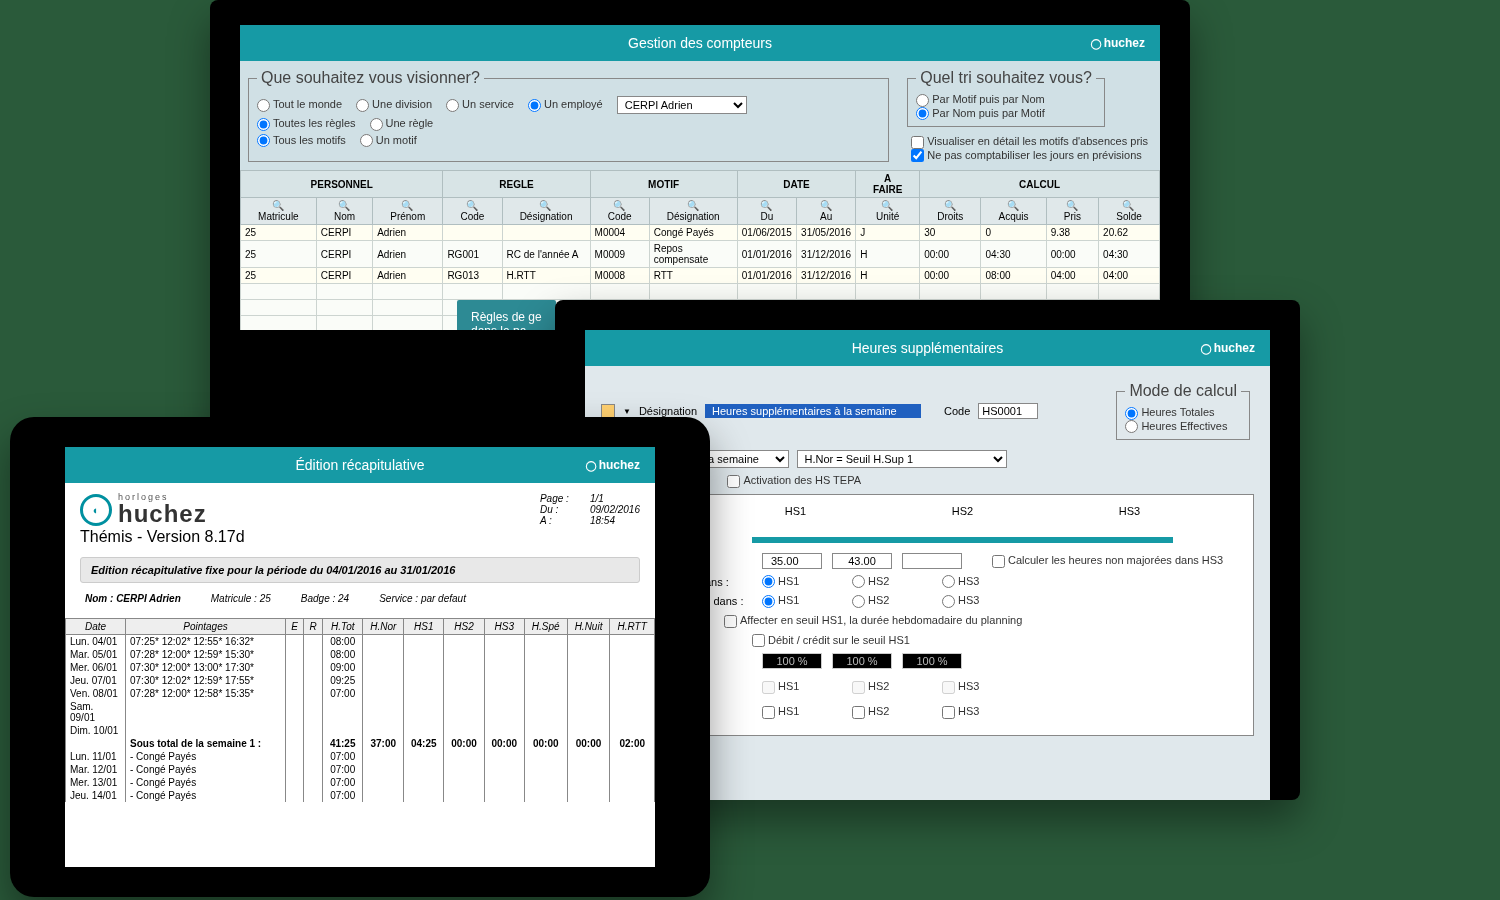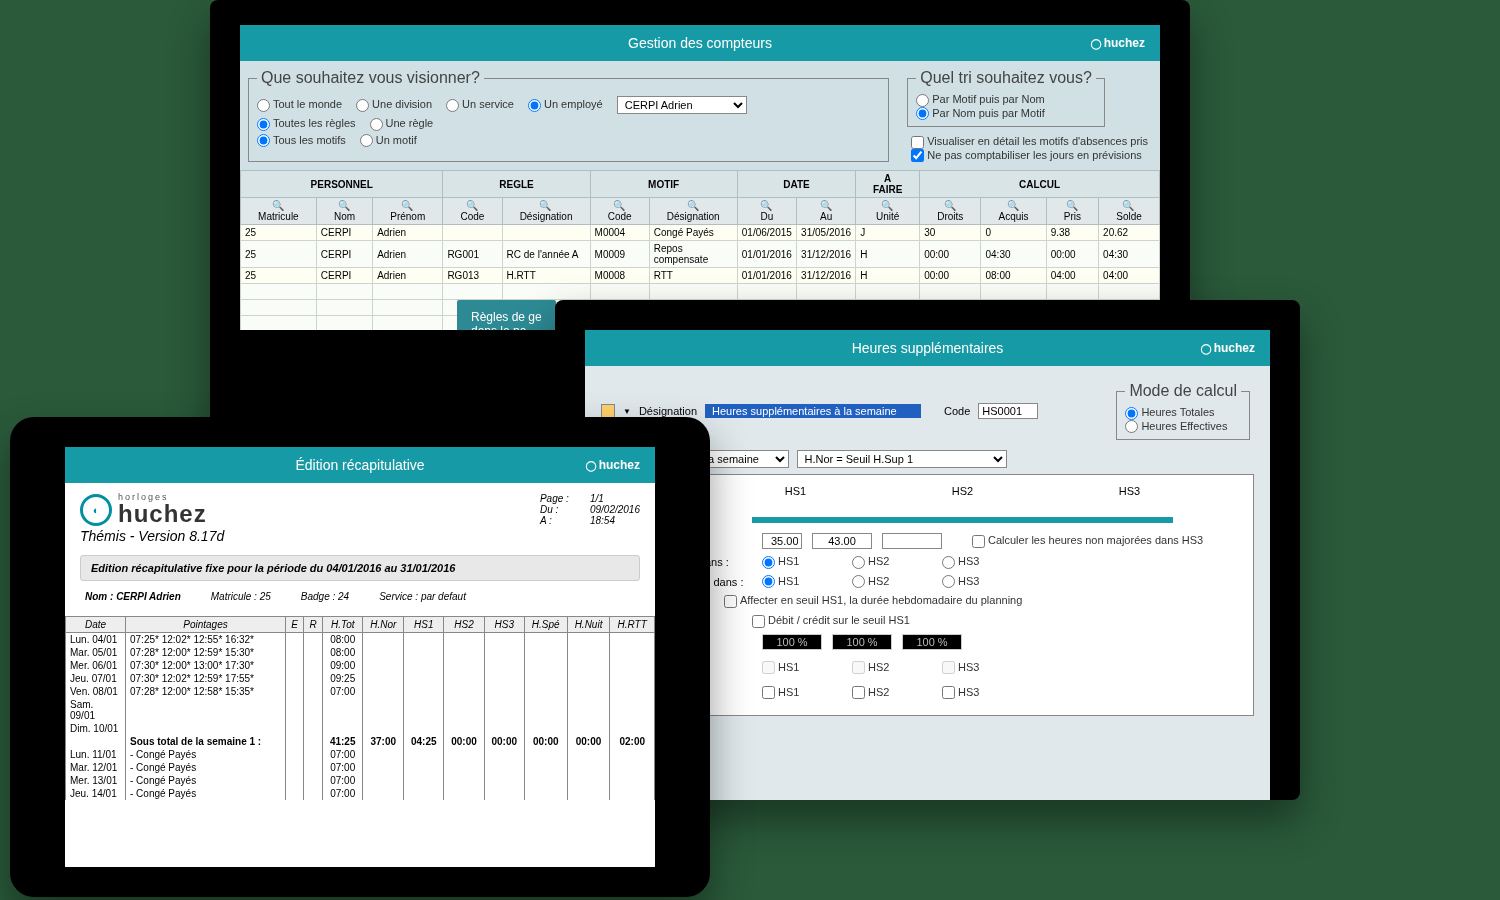--- a/index.html
+++ b/index.html
@@ -267,35 +267,39 @@
           <legend>Mode de calcul</legend>
           <div><label><input type="radio" name="mode" checked="" style=""><span>Heures Totales</span></label></div>
           <div><label><input type="radio" name="mode" style=""><span>Heures Effectives</span></label></div>
         </fieldset>
       </div>
       <div class="form-row">
         <span>ce de ventilation</span>
         <select style="width:100px;"><option>à la semaine</option></select>
         <select style="width:210px;"><option>H.Nor = Seuil H.Sup 1</option></select>
       </div>
+      <div class="form-row">
+        <span>ps complémentaires</span>
+        <label style="margin-left:20px;"><input type="checkbox" style=""><span>Activation des HS TEPA</span></label>
+      </div>
 
       <div class="hs-seuils">
         <div class="hs-tab" style="white-space:pre;">ge des seuils
 emaine</div>
         <div style="margin-left:100px; margin-right:30px;">
           <div class="hs-labels">
             <span>HS1</span>
             <span>HS2</span>
             <span>HS3</span>
           </div>
           <div class="hs-track"></div>
         </div>
         <div class="hs-radio-row">
           <span class="lbl">ur la semaine</span>
-          <input type="text" style="width: 40px; text-align: right; padding-left: 8px;" value="35.00">
+          <input type="text" style="width: 60px; text-align: left; padding-left: 8px;" value="35.00">
           <input type="text" style="width: 60px; text-align: center;" value="43.00">
           <input type="text" style="width: 60px; text-align: center;" value="">
           <label style="margin-left:20px;"><input type="checkbox" style=""><span>Calculer les heures non majorées dans HS3</span></label>
         </div>
         <div class="hs-radio-row">
           <span class="lbl">es HS du samedi dans :</span>
           <span class="opt"><label><input type="radio" name="sam" checked="" style=""><span>HS1</span></label></span>
           <span class="opt"><label><input type="radio" name="sam" style=""><span>HS2</span></label></span>
           <span class="opt"><label><input type="radio" name="sam" style=""><span>HS3</span></label></span>
         </div>
@@ -342,21 +346,21 @@
     </div>
     <div class="report-header">
       <div>
         <div class="logo">
           <div class="logo-icon">◐</div>
           <div class="logo-text">
             <div class="small">horloges</div>
             <div class="big">huchez</div>
           </div>
         </div>
-        <div style="font-style:italic;font-size:14px;margin-top:2px;">Thémis - Version 8.17d</div>
+        <div style="font-size:16px;margin-top:2px;">Thémis - Version 8.17d</div>
       </div>
       <div class="meta-box">
         <div class="row">
             <span class="k">Page :</span>
             <span>1/1</span>
           </div>
         <div class="row">
             <span class="k">Du :</span>
             <span>09/02/2016</span>
           </div>

